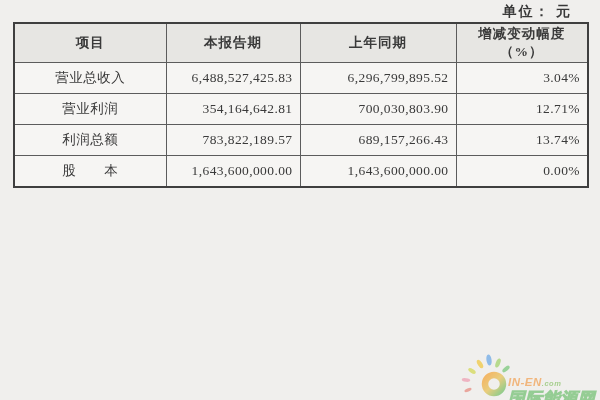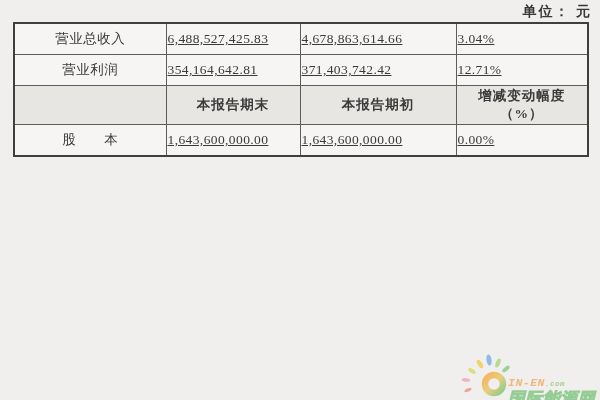--- a/index.html
+++ b/index.html
@@ -5,21 +5,21 @@
   html, body { margin: 0; padding: 0; }
   body {
     width: 600px; height: 400px;
     background: #f0efed;
     font-family: "Liberation Serif", "DejaVu Serif", serif;
     color: #3a3a3a;
     position: relative;
     overflow: hidden;
   }
   .unit-label {
-    position: absolute; top: 3px; right: 8px;
+    position: absolute; top: 3px; right: 28px;
     font-size: 14px; font-weight: 600; letter-spacing: 2px;
     color: #383838;
   }
   table.report {
     position: absolute; left: 13px; top: 22px;
     width: 574px;
     border-collapse: collapse; table-layout: fixed;
     background: #f6f5f3;
     border: 2px solid #3f3f3f;
   }
@@ -38,39 +38,38 @@
   tr.h2 td { height: 24px; }
   tr.rs td { height: 26px; }
   tr.rd td { height: 38px; }
   td.label {
     text-align: center;
     padding: 2px 6px;
     line-height: 1.4;
     letter-spacing: 0.5px;
   }
   td.num {
-    text-align: left;
+    text-align: right;
     padding-right: 7px;
     font-size: 12.8px;
     letter-spacing: 0.4px;
     white-space: nowrap;
-    text-decoration: underline;
   }
   
   .watermark {
     position: absolute; left: 456px; top: 352px;
     display: flex; align-items: flex-end;
     opacity: 0.85;
     pointer-events: none;
   }
   .wm-text { margin-left: -4px; padding-bottom: 1px; font-family: "Liberation Sans", sans-serif; }
   .wm-line1 {
     font-style: italic; font-weight: bold;
     font-size: 11.5px; color: rgba(241,164,91,0.9);
-    letter-spacing: 0.5px; line-height: 1; font-family: Liberation Mono, monospace;
+    letter-spacing: 0.5px; line-height: 1;
   }
   .wm-line1 .suffix { font-size: 7.5px; color: rgba(150,200,120,0.95); }
   .wm-line2 {
     font-style: italic; font-weight: bold;
     font-size: 16.5px; line-height: 1.1;
     letter-spacing: 1px; white-space: nowrap;
     color: rgba(130,200,130,0.40);
     -webkit-text-stroke: 1px rgba(110,190,110,0.75);
   }
 </style>
@@ -80,37 +79,43 @@
 <div class="unit-label">单位： 元</div>
 
 <table class="report">
   <colgroup>
     <col style="width:152px">
       <col style="width:134px">
       <col style="width:156px">
       <col style="width:132px">
   </colgroup>
   <tbody>
+    <tr class="head h1">
+      <td>项目</td>
+      <td>本报告期</td>
+      <td>上年同期</td>
+      <td>增减变动幅度（%）</td>
+    </tr>
     <tr class="rs">
       <td class="label">营业总收入</td>
       <td class="num">6,488,527,425.83</td>
-      <td class="num">4,678,863,614.66</td>
+      <td class="num">6,296,799,895.52</td>
       <td class="num">3.04%</td>
     </tr>
     <tr class="rs">
       <td class="label">营业利润</td>
       <td class="num">354,164,642.81</td>
-      <td class="num">371,403,742.42</td>
+      <td class="num">700,030,803.90</td>
       <td class="num">12.71%</td>
     </tr>
-    <tr class="head h2">
-      <td></td>
-      <td>本报告期末</td>
-      <td>本报告期初</td>
-      <td>增减变动幅度（%）</td>
+    <tr class="rs">
+      <td class="label">利润总额</td>
+      <td class="num">783,822,189.57</td>
+      <td class="num">689,157,266.43</td>
+      <td class="num">13.74%</td>
     </tr>
     <tr class="rs">
       <td class="label">股　　本</td>
       <td class="num">1,643,600,000.00</td>
       <td class="num">1,643,600,000.00</td>
       <td class="num">0.00%</td>
     </tr>
 
   </tbody>
 </table>

